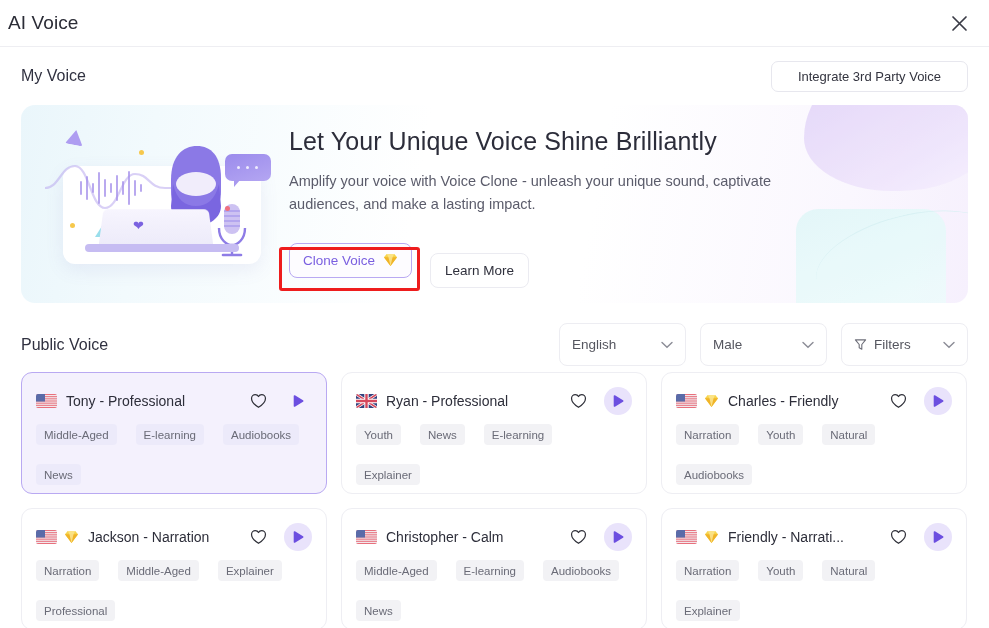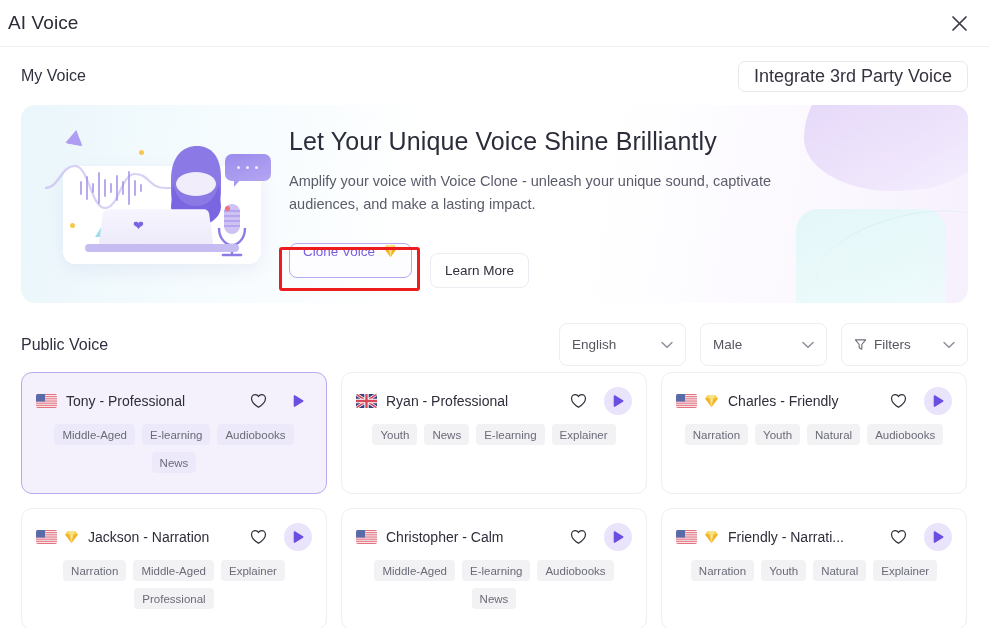--- a/index.html
+++ b/index.html
@@ -55,27 +55,27 @@
     padding: 0 21px;
   }
   .section-title {
     font-size: 16px;
     color: #303140;
   }
   #my-voice-row { height: 58px; }
 
   .integrate-btn {
     height: 31px;
-    padding: 0 15px;
+    padding: 0 26px;
     display: flex;
     align-items: center;
     border: 1px solid #e7e7ee;
     border-radius: 7px;
     background: #fff;
-    font-size: 18px;
+    font-size: 13px;
     color: #33343f;
     cursor: pointer;
     white-space: nowrap;
   }
 
   
   .banner {
     position: relative;
     margin: 0 21px;
     height: 198px;
@@ -214,21 +214,21 @@
     line-height: 1.58;
     color: #5b5c6b;
     max-width: 556px;
     margin-bottom: 17px;
   }
   .banner-actions { display: flex; align-items: center; gap: 18px; }
 
   .clone-btn {
     height: 35px;
     padding: 0 13px;
-    display: flex; gap: 8px;
+    display: flex; align-items: center; gap: 8px;
     border: 1px solid #b9a9f2;
     border-radius: 8px;
     background: #fdfcff;
     font-size: 13.5px;
     color: #7a5fe0;
     cursor: pointer;
   }
   .learn-btn {
     height: 35px;
     padding: 0 14px;
@@ -317,21 +317,21 @@
   .play-btn {
     flex: 0 0 auto;
     margin-left: 14px;
     width: 28px; height: 28px;
     border-radius: 50%;
     background: #e9e3fb;
     display: flex; align-items: center; justify-content: center;
     cursor: pointer;
   }
   .vcard.selected .play-btn { background: transparent; }
-  .tags { display: flex; flex-wrap: wrap; gap: 7px; justify-content: center; }
+  .tags { display: flex; flex-wrap: wrap; gap: 19px; }
   .tag {
     height: 21px;
     padding: 0 8px;
     display: inline-flex; align-items: center;
     background: #f2f2f5;
     border-radius: 4px;
     font-size: 11.5px;
     color: #6a6b77;
     white-space: nowrap;
   }

